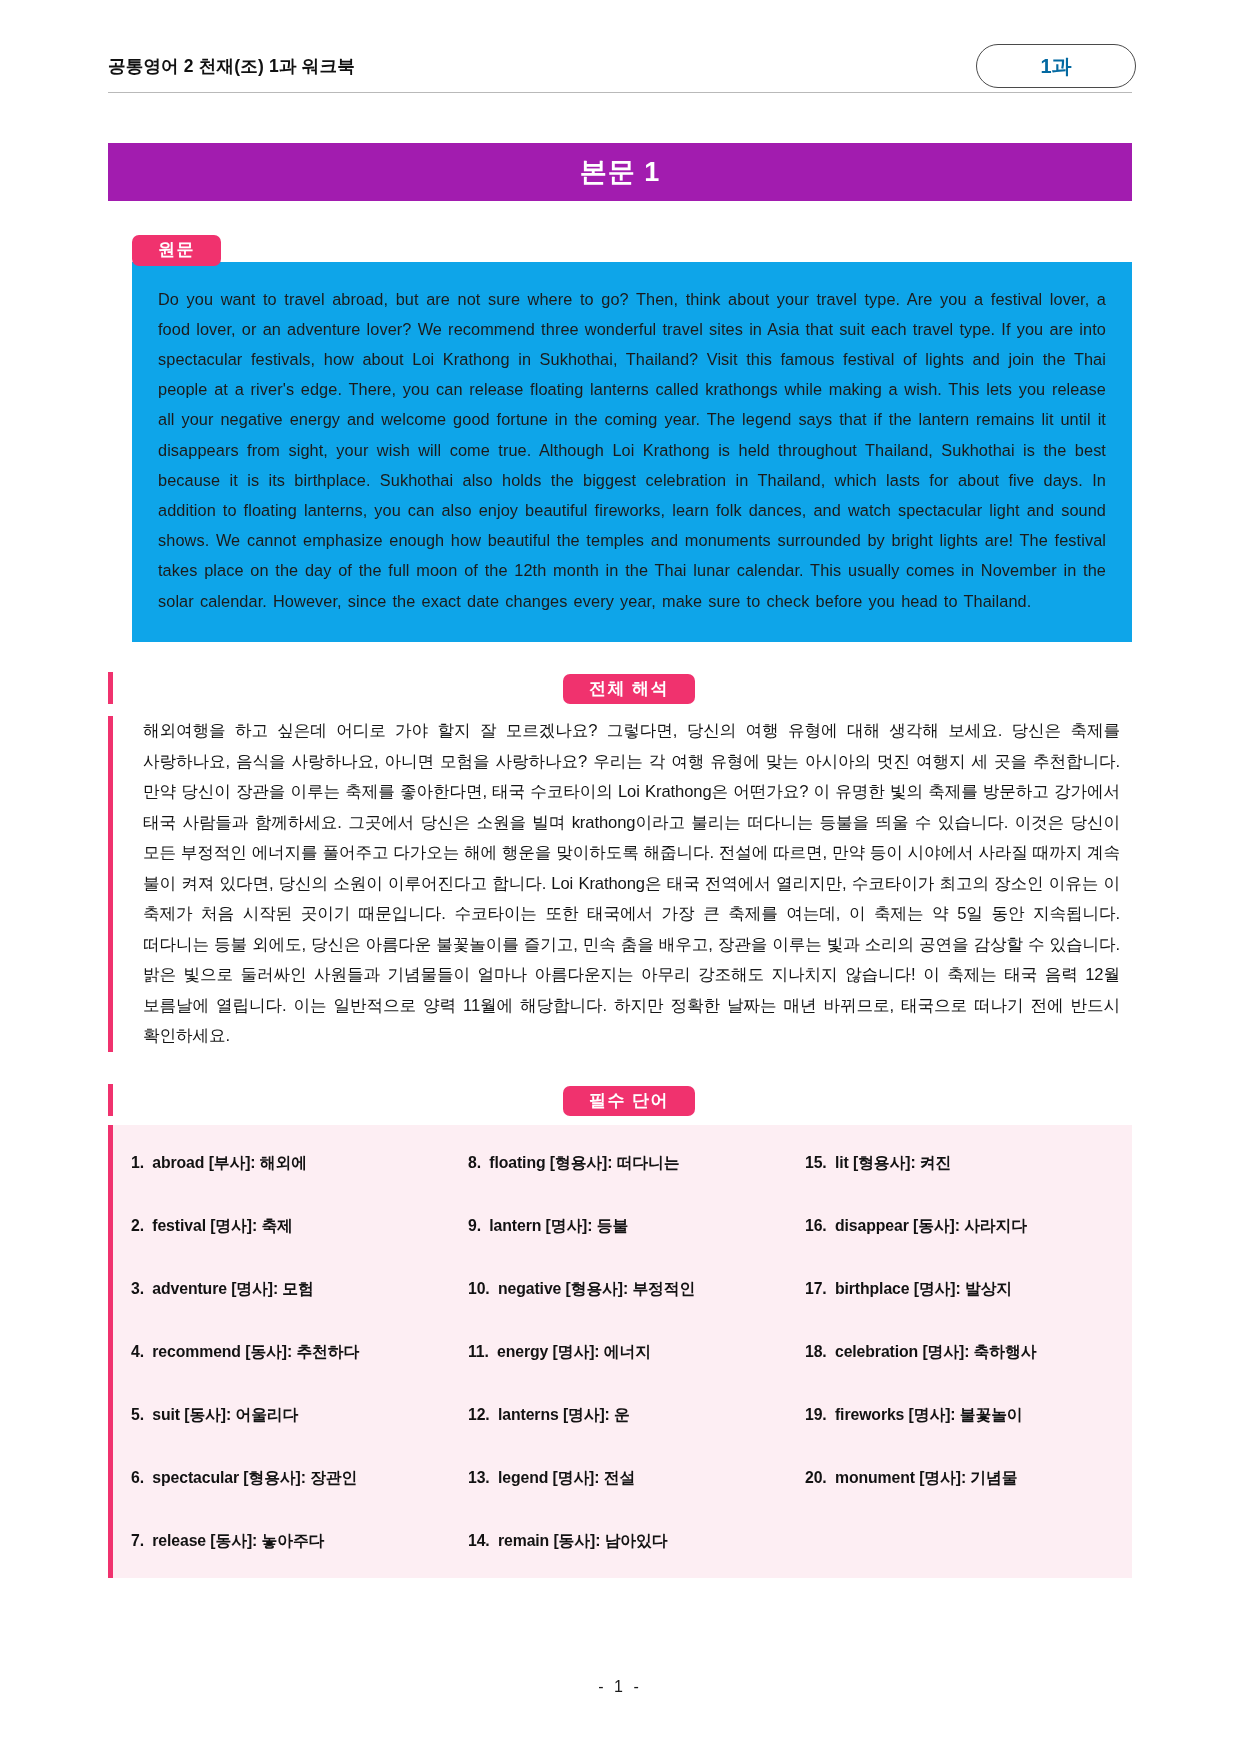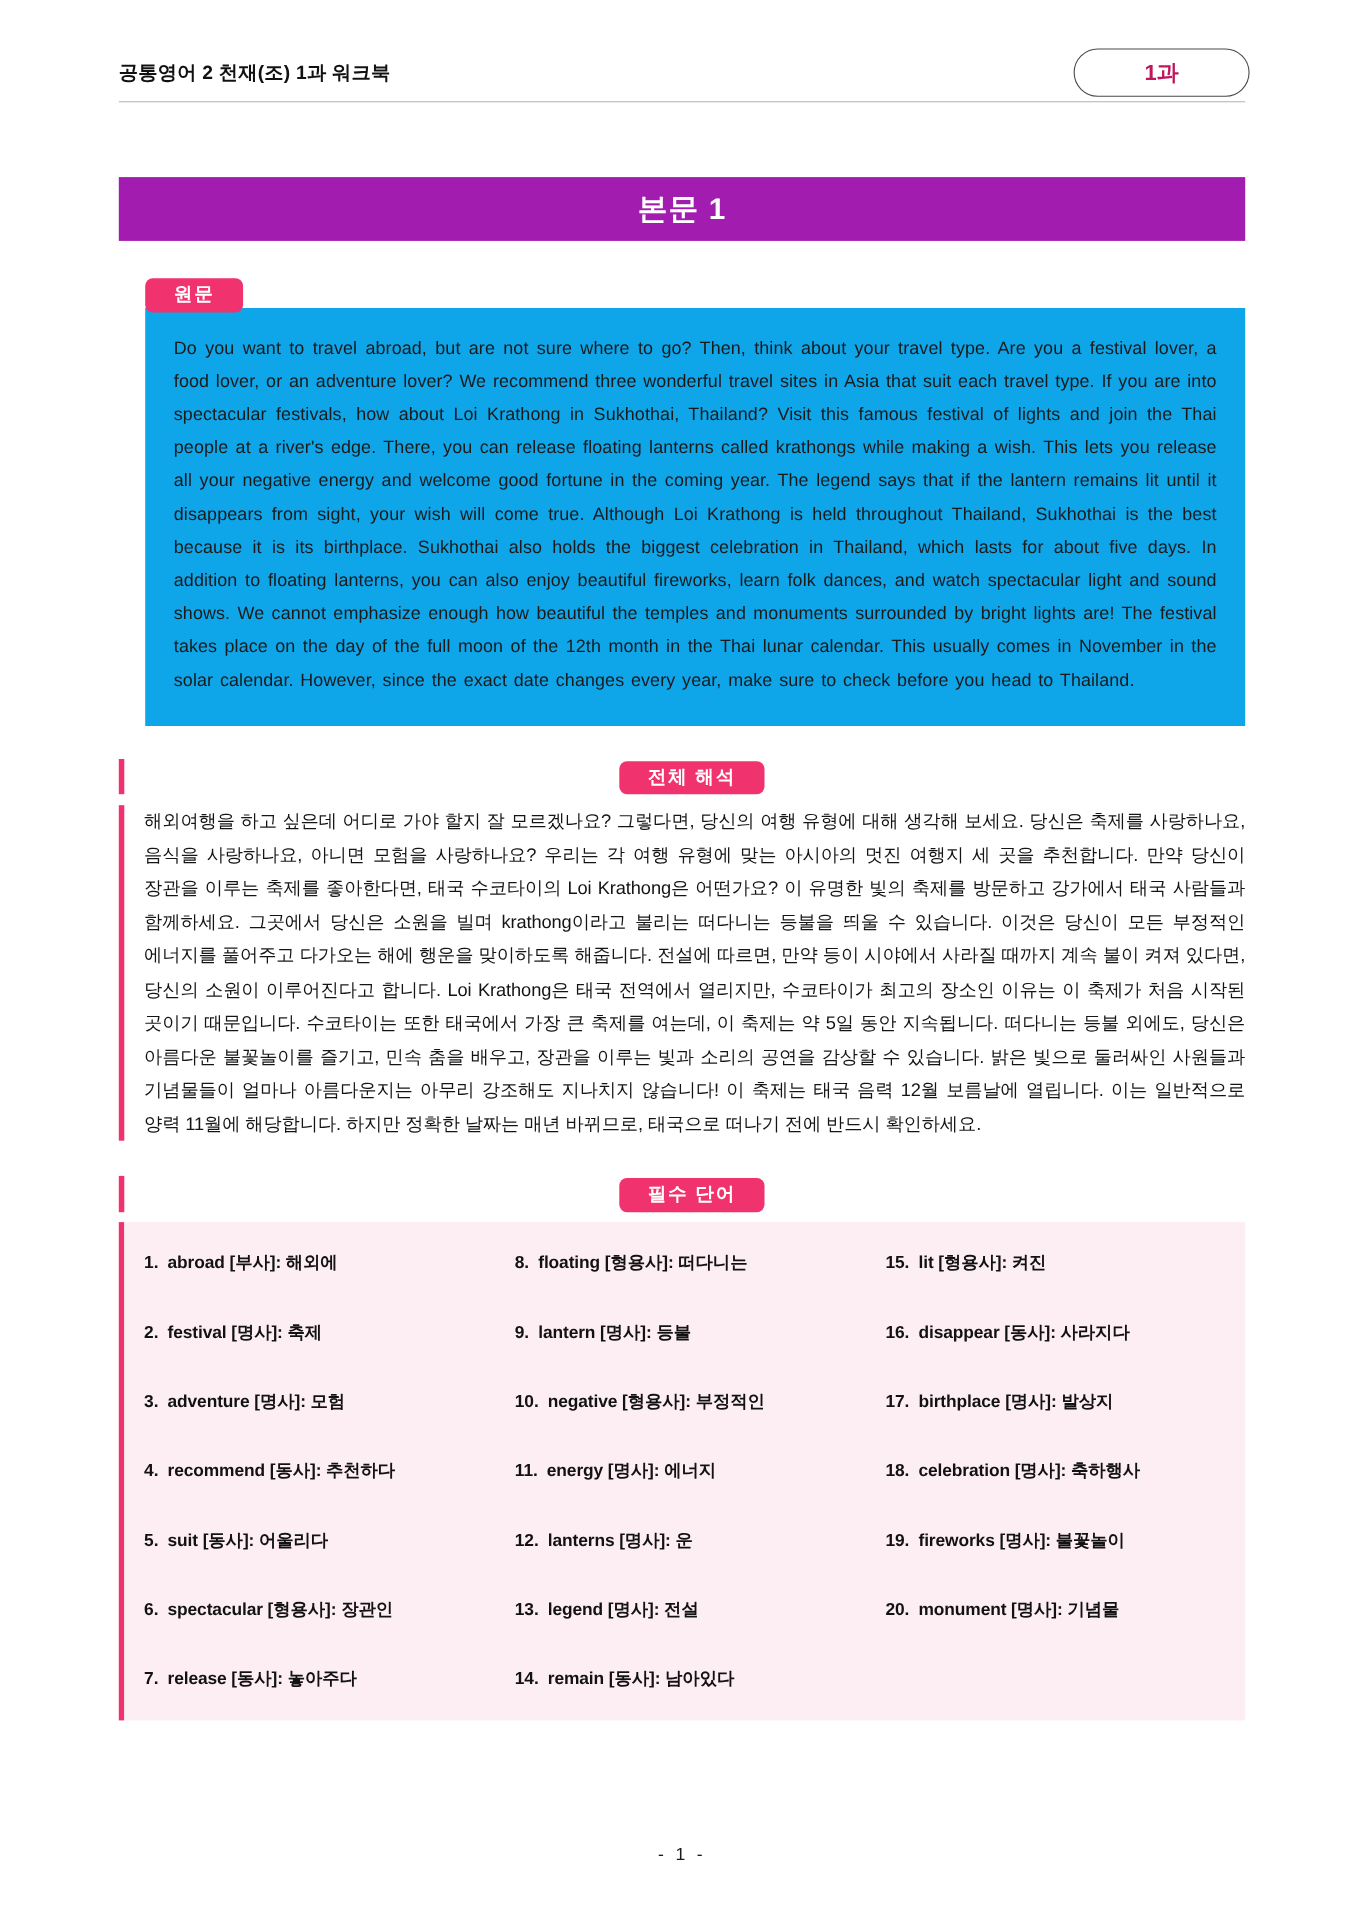--- a/index.html
+++ b/index.html
@@ -20,21 +20,21 @@
   .page {
     width: 1240px;
     height: 1752px;
     padding: 0;
     position: relative;
   }
 
   
   .page-header {
     position: relative;
-    margin: 0 108px 18px 108px;
+    margin: 0 108px 0 108px;
     padding-top: 54px;
     padding-bottom: 12px;
     border-bottom: 1.2px solid #b9b9b9;
     display: flex;
     align-items: flex-end;
     justify-content: space-between;
     min-height: 62px;
   }
   .header-title {
     font-size: 17.5px;
@@ -50,21 +50,21 @@
     top: 44px;
     width: 160px;
     height: 44px;
     border: 1.6px solid #4a4a4a;
     border-radius: 24px;
     display: flex;
     align-items: center;
     justify-content: center;
     font-size: 20px;
     font-weight: 700;
-    color: #be185d;
+    color: #0369a1;
     background: #fff;
   }
 
   
   .content {
     margin: 0 108px;
     padding-top: 50px;
   }
 
   
@@ -128,21 +128,21 @@
     border-left: 5px solid #f0326e;
     padding-left: 18px;
     margin-top: 10px;
   }
   .translation-text {
     font-size: 16.6px;
     line-height: 30.5px;
     text-align: justify;
     text-justify: inter-word;
     color: #141414;
-    margin: 0;
+    margin: 12px;
     word-break: keep-all;
     letter-spacing: -0.1px;
   }
 
   
   .vocab-wrap {
     margin-top: 32px;
   }
   .vocab-body {
     border-left: 5px solid #f0326e;

